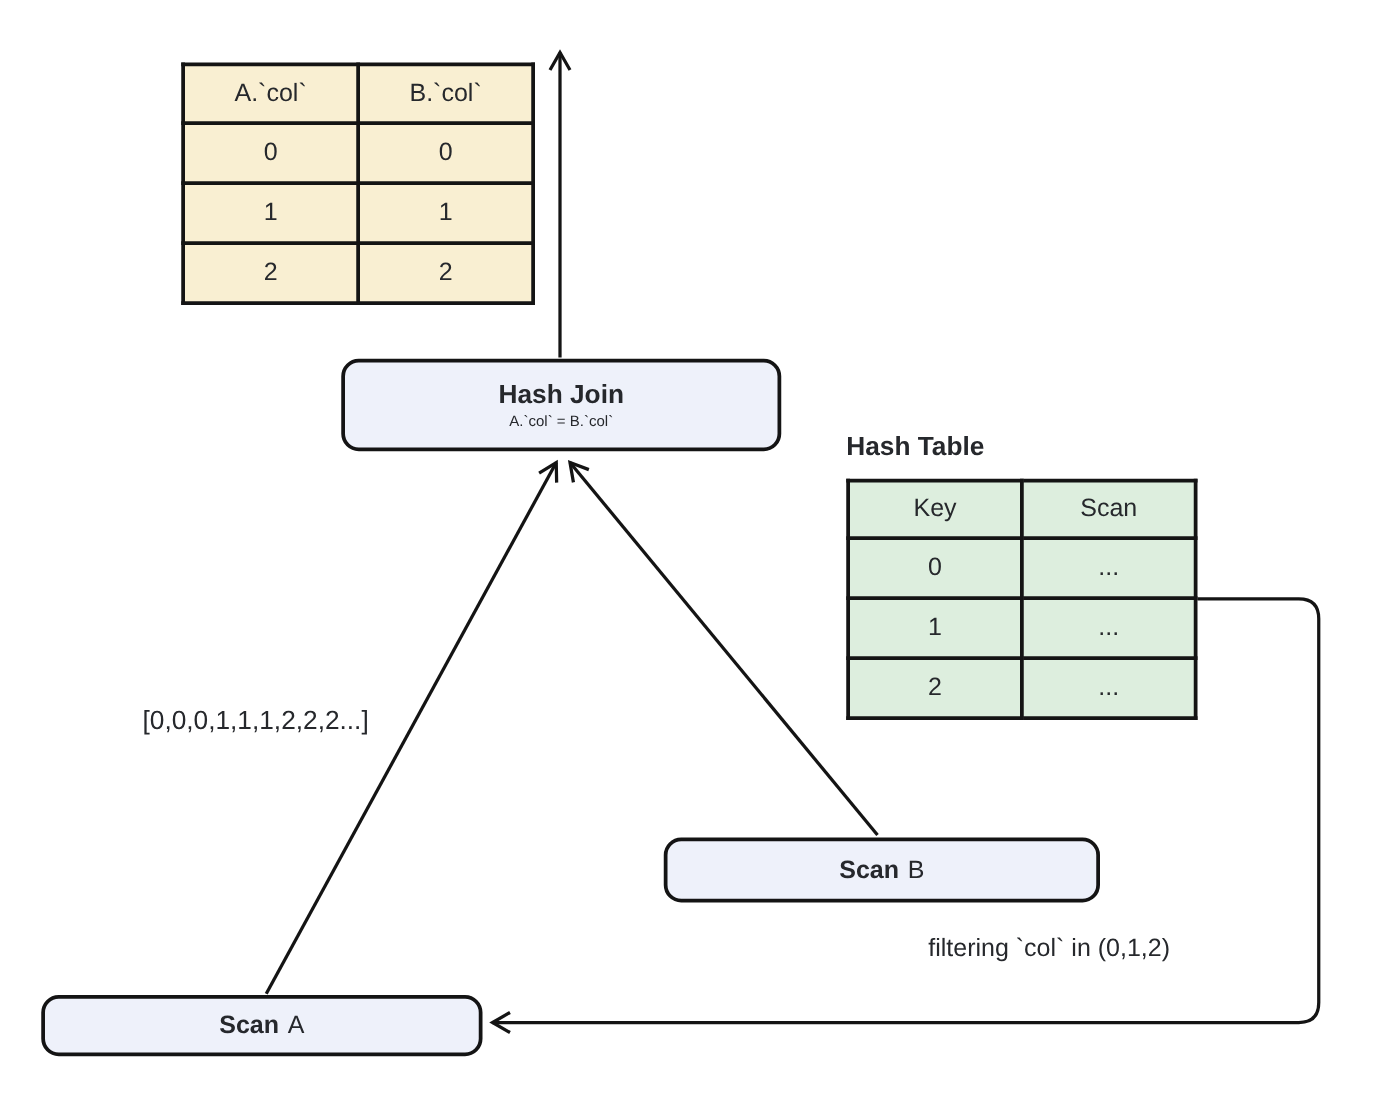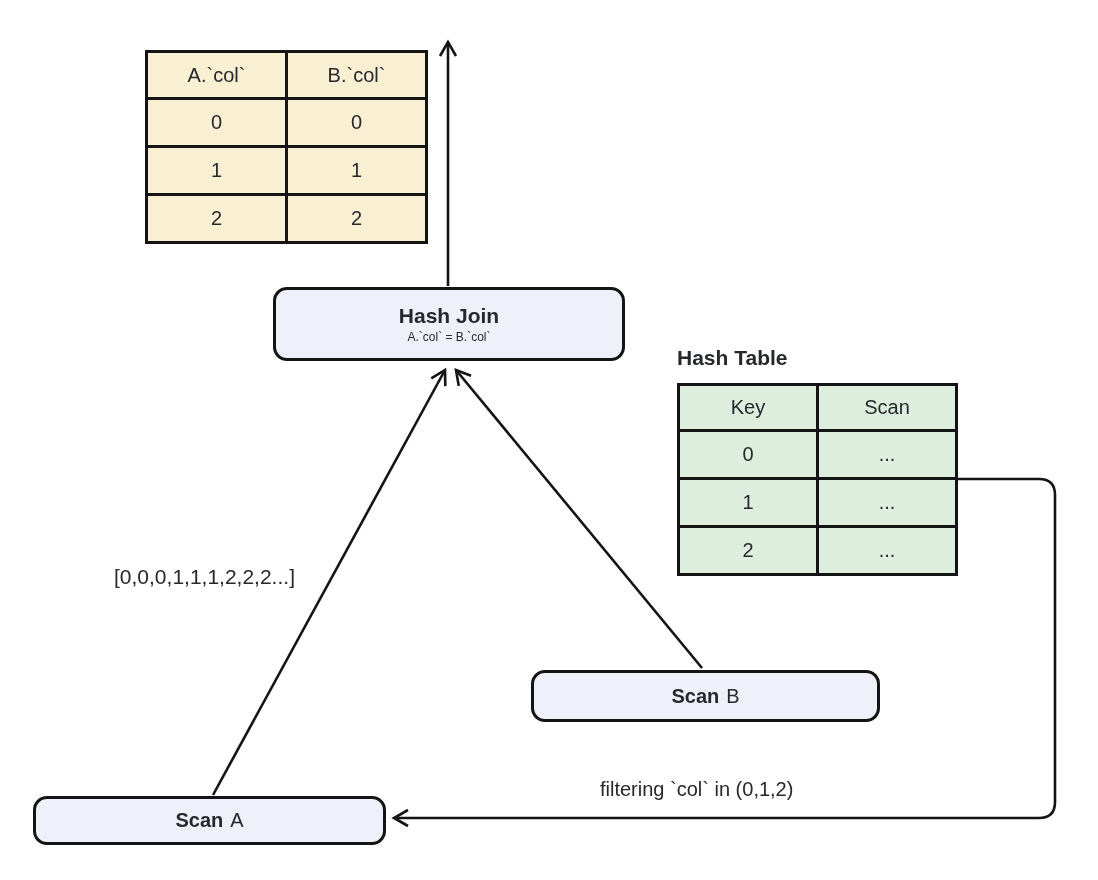--- a/index.html
+++ b/index.html
@@ -64,21 +64,21 @@
   }
   .node-hash-join .node-op { font-size: 21px; }
   .node-op { font-weight: 700; }
   .node-sub { font-weight: 400; font-size: 12px; }
   .node-target { margin-left: 7px; font-weight: 400; }
   .node-scan-b { left: 531px; top: 670px; width: 349px; height: 52px; }
   .node-scan-a { left: 33px;  top: 796px; width: 353px; height: 49px; }
 
   .edge-label { position: absolute; font-weight: 400; }
   .label-stream { left: 114px; top: 565px; width: 220px; font-size: 21px; }
-  .label-filter { left: 600px; top: 778px; width: 336px; text-align: left; font-size: 20px; }
+  .label-filter { left: 600px; top: 748px; width: 336px; text-align: right; font-size: 20px; }
 </style>
 </head>
 <body>
 
 <div class="canvas">
 
   <svg class="edges" viewBox="0 0 1098 880" xmlns="http://www.w3.org/2000/svg">
     <defs>
       <marker id="chev" viewBox="0 0 24 24" markerWidth="24" markerHeight="24" markerUnits="userSpaceOnUse" refX="21" refY="12" orient="auto">
         <path d="M7 4 L21 12 L7 20" fill="none" stroke="#141414" stroke-width="2.6"></path>

